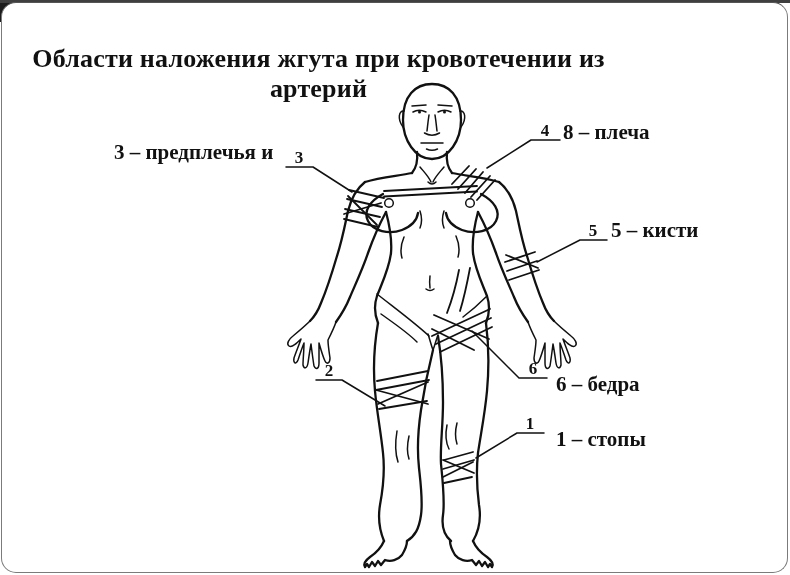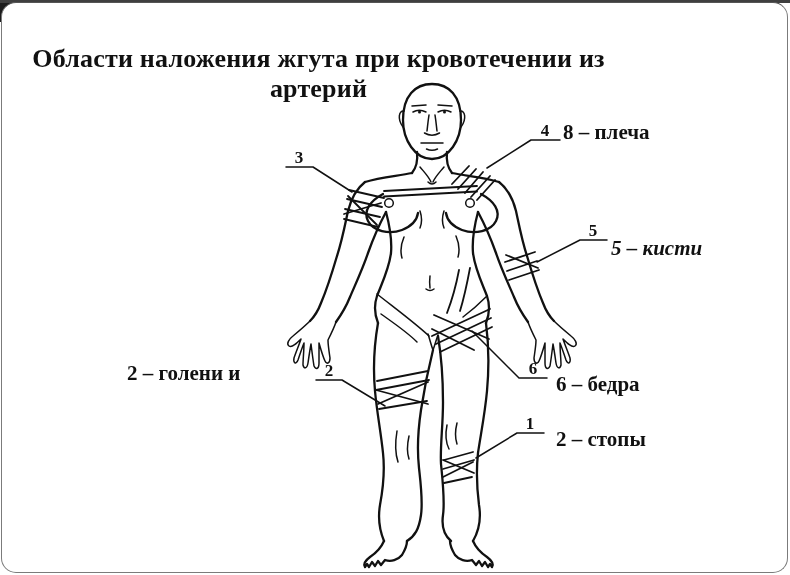--- a/index.html
+++ b/index.html
@@ -18,21 +18,21 @@
     font-size:26px;font-weight:bold;color:var(--ink,#111);letter-spacing:.2px;
   }
   .fig-svg{position:absolute;left:0;top:0;width:790px;height:575px;}
   .callout{
     position:absolute;font-weight:bold;color:var(--ink,#111);
     font-size:21px;line-height:26px;white-space:nowrap;
   }
   .c3{left:114px;top:139px;}
   .c2{left:127px;top:360px;}
   .c4{left:563px;top:119px;}
-  .c5{left:611px;top:235px;font-style:italic;}
+  .c5{left:611px;top:217px;}
   .c6{left:556px;top:371px;}
   .c1{left:556px;top:426px;}
   svg .ln{fill:none;stroke:var(--ink,#111);stroke-linecap:round;stroke-linejoin:round;}
   svg .w-body{stroke-width:2.3;}
   svg .w-det{stroke-width:1.5;}
   svg .w-band{stroke-width:1.8;}
   svg .w-lead{stroke-width:1.5;}
   svg text.num{font-family:"Liberation Serif",serif;font-weight:bold;font-size:17px;fill:var(--ink,#111);text-anchor:middle;}
 </style>
 </head>
@@ -194,20 +194,20 @@
     <text class="num" x="299" y="163">3</text>
     <text class="num" x="545" y="136">4</text>
     <text class="num" x="593" y="236">5</text>
     <text class="num" x="533" y="374">6</text>
     <text class="num" x="329" y="376">2</text>
     <text class="num" x="530" y="429">1</text>
   </g>
 </svg>
 
 <div class="callout c3">
+  <div>3 – предплечья и</div>
 </div>
 <div class="callout c4">8 – плеча</div>
 <div class="callout c5">5 – кисти</div>
 <div class="callout c6">6 – бедра</div>
 <div class="callout c2">
-  <div>2 – голени и</div>
 </div>
-<div class="callout c1">2 – стопы</div>
+<div class="callout c1">1 – стопы</div>
 
 </body></html>

